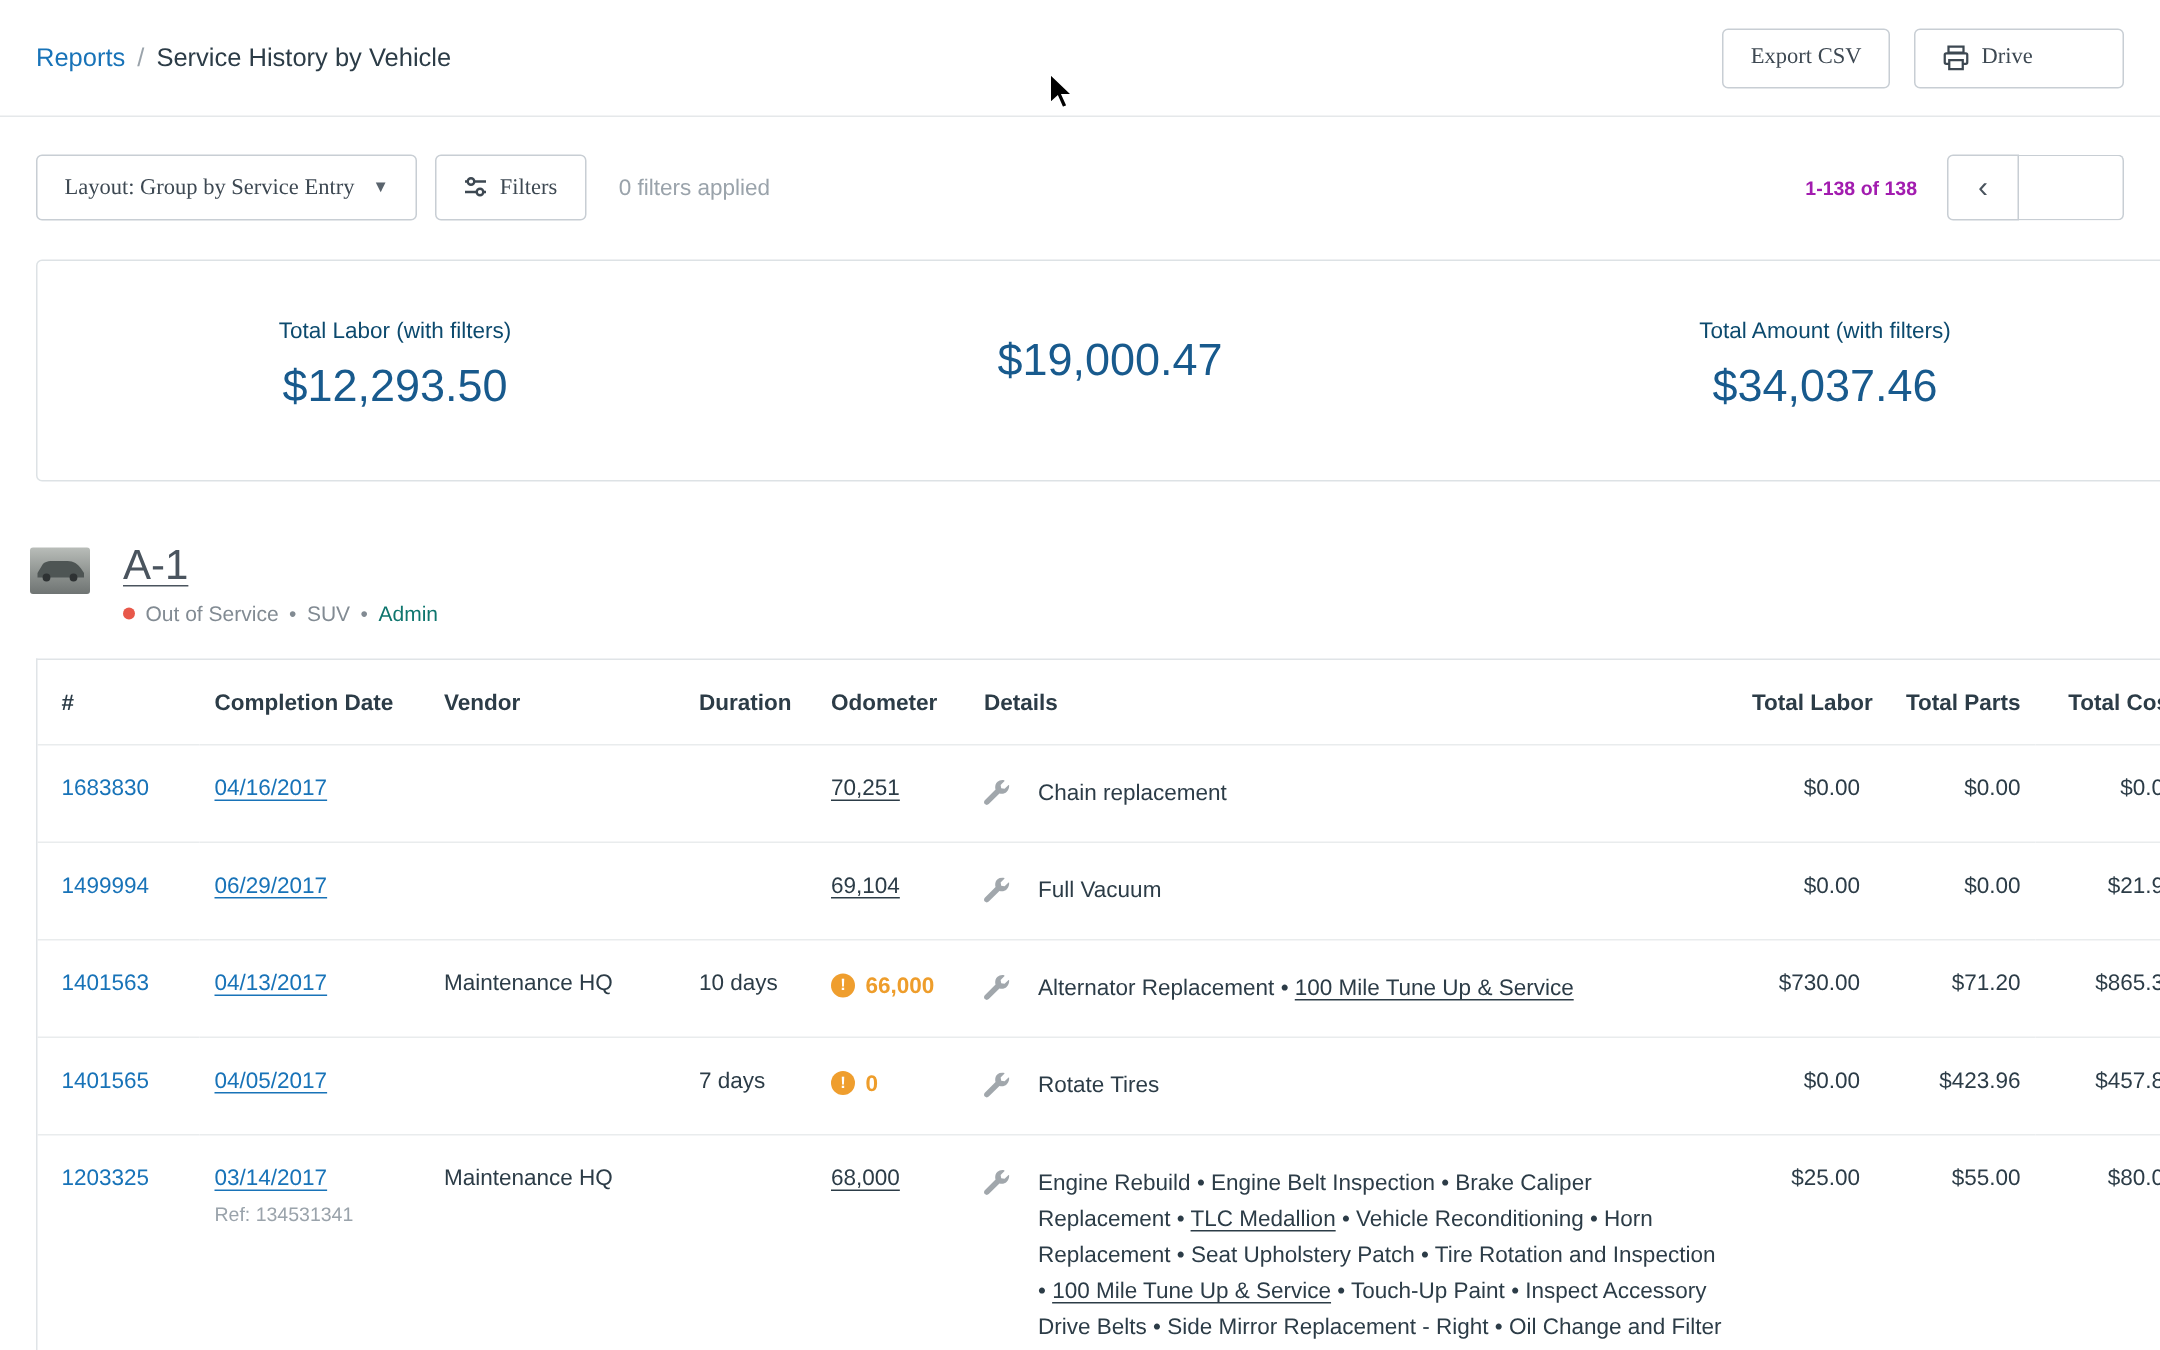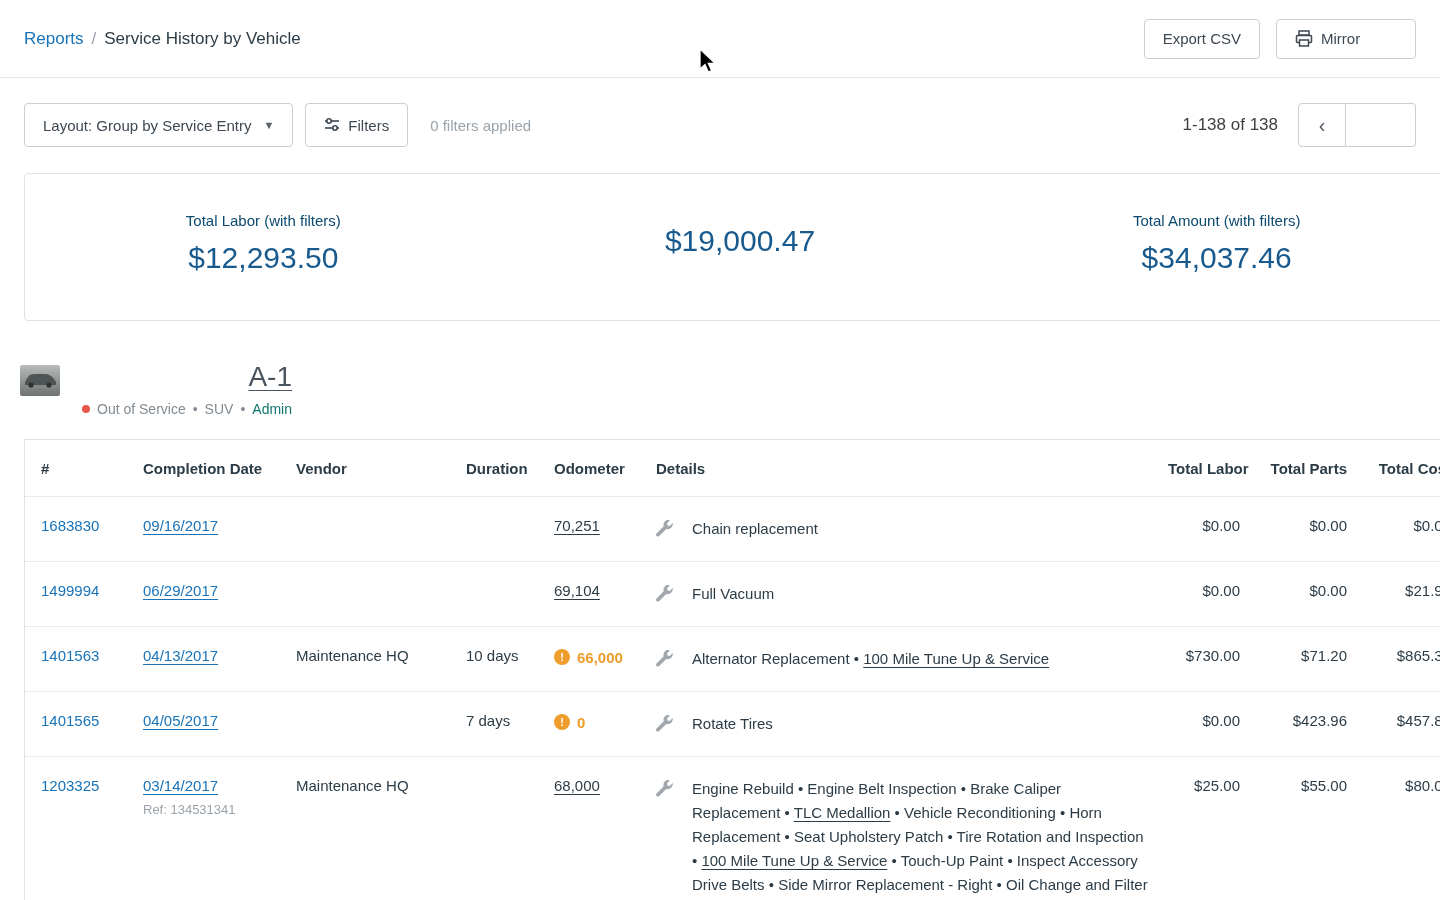--- a/index.html
+++ b/index.html
@@ -18,57 +18,57 @@
     padding:0 24px; border-bottom:1px solid #e5e8ea; background:#fff;
   }
   .breadcrumb { flex:1; font-size:17px; display:flex; align-items:center; gap:8px; white-space:nowrap; }
   .breadcrumb .crumb-link { color:#1873b8; text-decoration:none; }
   .breadcrumb .crumb-sep { color:#9aa3ab; }
   .breadcrumb .crumb-current { color:#2c3c47; }
 
   .btn {
     display:inline-flex; align-items:center; gap:8px;
     background:#fff; border:1px solid #c8ced4; border-radius:4px;
-    font-family:Liberation Sans, sans-serif;
+    font-family:Liberation Serif, serif;
     font-size:15px; color:#3d4852; padding:0 18px; height:40px;
     white-space:nowrap; cursor:pointer;
   }
   .btn-print { min-width:140px; margin-left:16px; flex:none; }
 
   
   .toolbar {
     display:flex; align-items:center; padding:0 24px; margin-top:25px; height:44px;
   }
   .btn-tall { height:44px; }
   .caret { font-size:11px; color:#5a646d; margin-left:4px; }
   .filters-btn { margin-left:12px; }
   .filters-applied { margin-left:22px; font-size:15px; color:#9aa3ab; }
   .toolbar-right { margin-left:auto; display:flex; align-items:center; flex:none; }
-  .pagination-range { font-size:17px; color:#404040; white-space:nowrap; }
+  .pagination-range { font-size:13px; color:#a21caf; white-space:nowrap;font-weight:bold; }
   .pager-group { display:flex; margin-left:20px; flex:none; }
   .pager-btn {
     width:48px; height:44px; background:#fff; border:1px solid #c8ced4;
     display:flex; align-items:center; justify-content:center;
     font-size:20px; color:#4a545e; cursor:pointer;
   }
   .pager-btn.prev { border-radius:4px 0 0 4px; }
   .pager-btn.next { border-left:none; width:70px; border-radius:0 4px 4px 0; }
 
   
   .summary-card {
     margin:26px 0 0 24px; width:1432px; height:148px;
     background:#fff; border:1px solid #dde2e5; border-radius:4px;
     display:flex;
   }
   .summary-col { width:477px; text-align:center; padding-top:38px; }
   .summary-label { font-size:15px; color:#0c4a6e; }
   .summary-value { margin-top:12px; font-size:30px; font-weight:500; color:#185a8d; }
 
   
-  .vehicle-head { display:flex; margin:40px 0 0 20px; align-items:flex-start;text-align:right; }
+  .vehicle-head { display:flex; margin:40px 0 0 20px; align-items:flex-start; }
   .vehicle-thumb {
     width:40px; height:31px; border-radius:2px; margin-top:4px;
     background:linear-gradient(180deg,#b9bdb9 0%,#8e9390 55%,#6f7473 100%);
     position:relative; overflow:hidden; flex:none;
   }
   .vehicle-thumb svg { position:absolute; left:3px; top:7px; }
   .vehicle-info { margin-left:22px; }
   .vehicle-name {
     font-size:28px; color:#4a545e; text-decoration:underline; text-underline-offset:4px;
     text-decoration-thickness:1px; display:inline-block;
@@ -134,21 +134,21 @@
     <span>Export CSV</span>
   </button>
   <button class="btn btn-print">
     <span style="display:inline-flex;">
       <svg width="18" height="18" viewBox="0 0 18 18">
           <path d="M4 1h10v4H4z" fill="none" stroke="#3d4852" stroke-width="1.5"></path>
           <rect x="1.5" y="5.5" width="15" height="7" rx="1" fill="none" stroke="#3d4852" stroke-width="1.5"></rect>
           <path d="M4.5 10h9v6h-9z" fill="#fff" stroke="#3d4852" stroke-width="1.5"></path>
         </svg>
     </span>
-    <span>Mirror</span>
+    <span>Drive</span>
   </button>
 </div>
 
 <div class="toolbar">
   <button class="btn btn-tall">
     <span>Layout: Group by Service Entry</span>
     <span class="caret">▼</span>
   </button>
   <button class="btn btn-tall filters-btn">
     <svg class="icon-sliders" width="16" height="16" viewBox="0 0 16 16">
@@ -229,21 +229,21 @@
         <th>Odometer</th>
         <th>Details</th>
         <th class="r">Total Labor</th>
         <th class="r">Total Parts</th>
         <th class="r c-cost-h">Total Cost</th>
       </tr>
     </thead>
     <tbody>
         <tr>
           <td><a class="id-link">1683830</a></td>
-          <td><a class="date-link">09/16/2017</a></td>
+          <td><a class="date-link">04/16/2017</a></td>
           <td></td>
           <td></td>
           <td><a class="odo-link">70,251</a></td>
           <td>
             <div class="details-cell">
               <svg class="wrench" width="17" height="17" viewBox="0 0 512 512">
                 <path fill="#55606a" d="M507.73 109.1c-2.24-9.03-13.54-12.09-20.12-5.51l-74.36 74.36-67.88-11.31-11.31-67.88 74.36-74.36c6.62-6.62 3.43-17.9-5.66-20.16-47.38-11.74-99.55.91-136.58 37.93-39.64 39.64-50.55 97.1-34.05 147.2L16.35 405.16c-21.79 21.79-21.79 57.21 0 79 21.79 21.79 57.21 21.79 79 0l215.26-215.24c50.12 16.71 107.07 5.9 146.88-33.9 37.28-37.29 49.93-89.96 50.24-125.92z"></path>
               </svg>
               <div class="details-text"><span>Chain replacement</span></div>
             </div>

